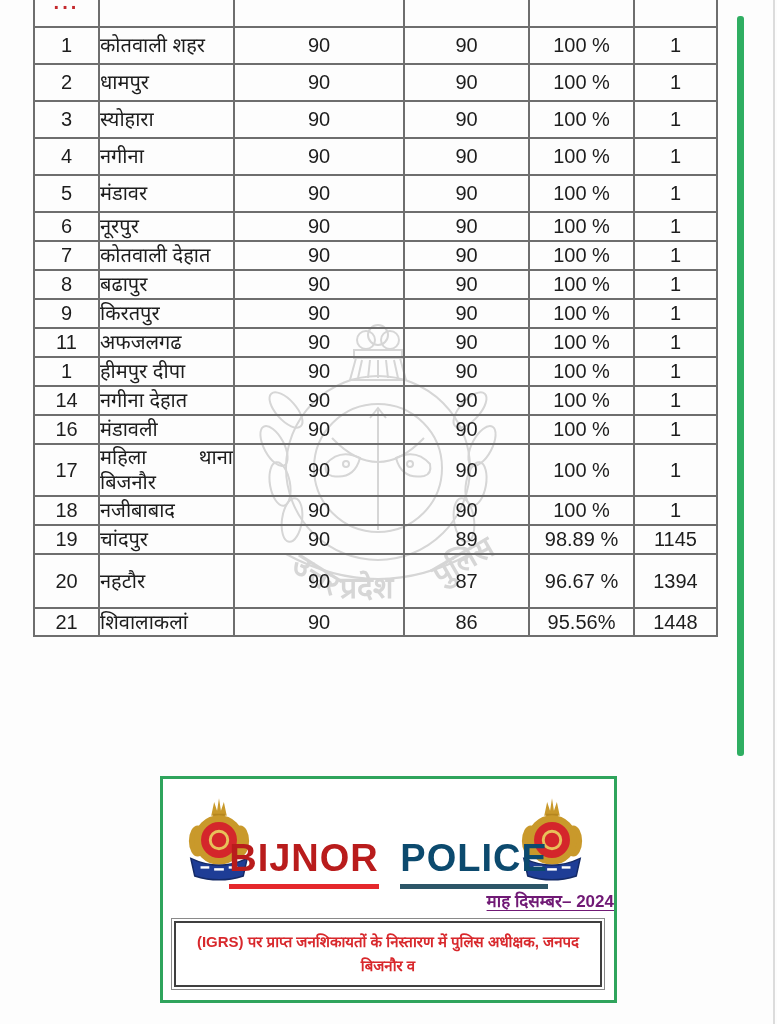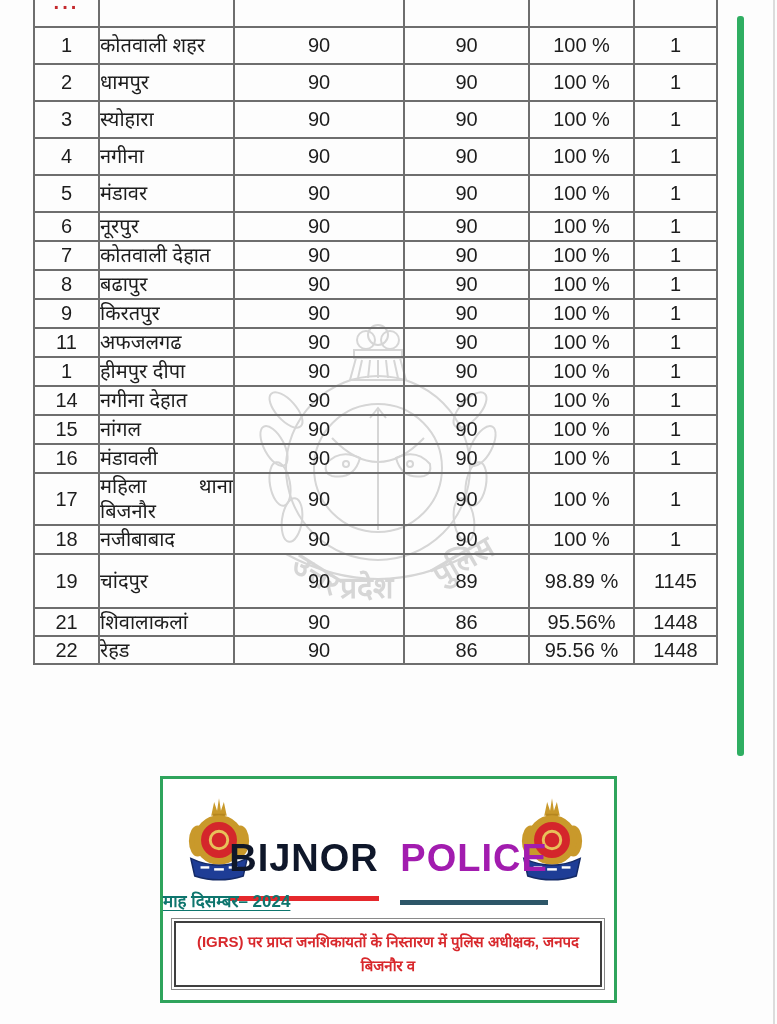--- a/index.html
+++ b/index.html
@@ -40,24 +40,24 @@
   
   .banner{
     position:absolute;left:160px;top:776px;width:451px;height:221px;
     background:#ffffff;border:3px solid #2fa45c;
   }
   .badge{position:absolute;top:14px;width:68px;height:94px;}
   .badge.left{left:22px;}
   .badge.right{right:28px;}
   .banner-title{position:absolute;left:0;top:58px;width:100%;text-align:center;
     font-weight:bold;font-size:38px;letter-spacing:1px;white-space:nowrap;}
-  .banner-title .t-red{color:#0f172a;border-bottom:5px solid #e5282c;padding-bottom:16px;display:inline-block;}
-  .banner-title .t-dark{color:#a21caf;border-bottom:5px solid #2d5668;padding-bottom:20px;display:inline-block;margin-left:10px;}
-  .banner-sub{position:absolute;left:0;top:110px;width:100%;text-align:left;
-    color:#0f766e;font-weight:bold;font-size:17px;text-decoration:underline;text-underline-offset:3px;}
+  .banner-title .t-red{color:#b91c1c;border-bottom:5px solid #e5282c;padding-bottom:4px;display:inline-block;}
+  .banner-title .t-dark{color:#0c4a6e;border-bottom:5px solid #2d5668;padding-bottom:4px;display:inline-block;margin-left:10px;}
+  .banner-sub{position:absolute;left:0;top:110px;width:100%;text-align:right;
+    color:#701a75;font-weight:bold;font-size:17px;text-decoration:underline;text-underline-offset:3px;}
   .note-box{
     position:absolute;left:8px;top:139px;width:428px;
     border:1px solid #8a8a8a;padding:2px;background:#fff;
   }
   .note-inner{
     border:2px solid #3f3f3f;padding:7px 10px;text-align:center;
     color:#d8282c;font-weight:bold;font-size:15px;line-height:1.6;
   }
 </style>
 </head>
@@ -212,28 +212,20 @@
         </tr>
         <tr>
           <td>14</td>
           <td class="name-cell">नगीना देहात</td>
           <td>90</td>
           <td>90</td>
           <td>100 %</td>
           <td>1</td>
         </tr>
         <tr>
-          <td>15</td>
-          <td class="name-cell">नांगल</td>
-          <td>90</td>
-          <td>90</td>
-          <td>100 %</td>
-          <td>1</td>
-        </tr>
-        <tr>
           <td>16</td>
           <td class="name-cell">मंडावली</td>
           <td>90</td>
           <td>90</td>
           <td>100 %</td>
           <td>1</td>
         </tr>
         <tr>
           <td>17</td>
           <td class="name-cell">महिला थाना बिजनौर</td>
@@ -252,33 +244,33 @@
         </tr>
         <tr>
           <td>19</td>
           <td class="name-cell">चांदपुर</td>
           <td>90</td>
           <td>89</td>
           <td>98.89 %</td>
           <td>1145</td>
         </tr>
         <tr>
+          <td>20</td>
+          <td class="name-cell">नहटौर</td>
+          <td>90</td>
+          <td>87</td>
+          <td>96.67 %</td>
+          <td>1394</td>
+        </tr>
+        <tr>
           <td>21</td>
           <td class="name-cell">शिवालाकलां</td>
           <td>90</td>
           <td>86</td>
           <td>95.56%</td>
-          <td>1448</td>
-        </tr>
-        <tr>
-          <td>22</td>
-          <td class="name-cell">रेहड</td>
-          <td>90</td>
-          <td>86</td>
-          <td>95.56 %</td>
           <td>1448</td>
         </tr>
       </tbody>
   </table>
 
   <div class="green-rule"></div>
   <div class="edge-line"></div>
 
   <div class="banner">
 

